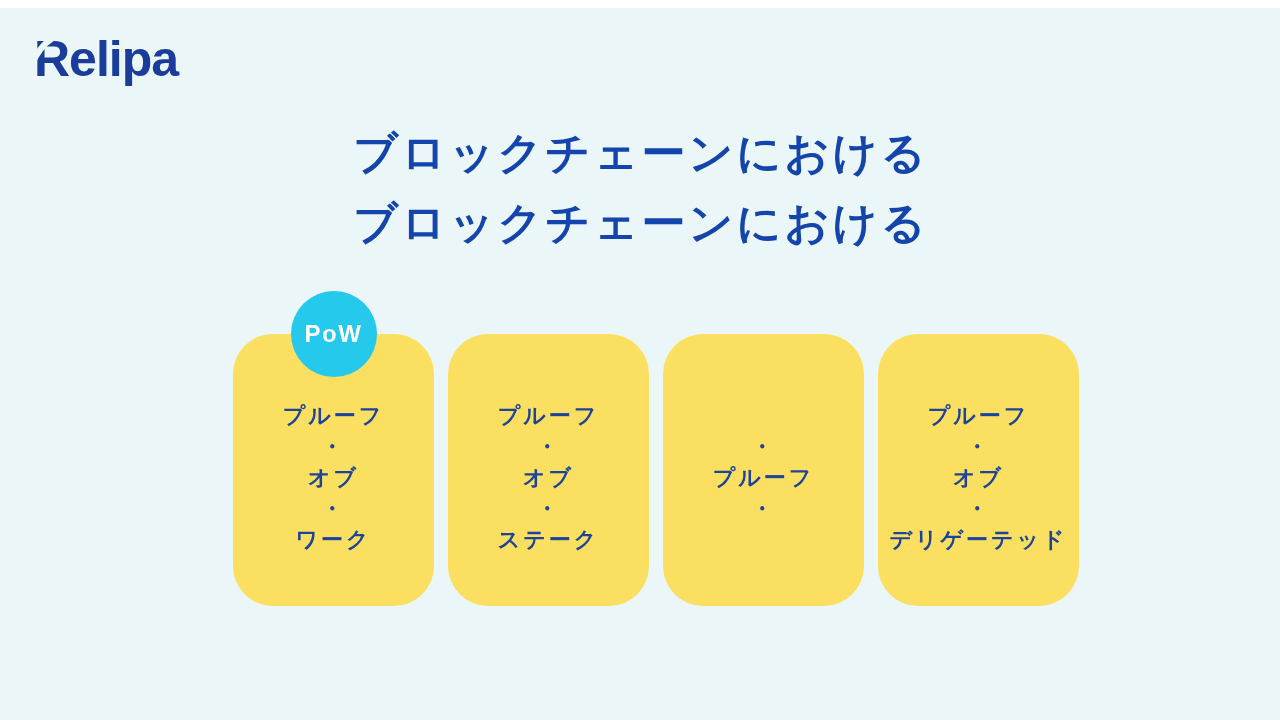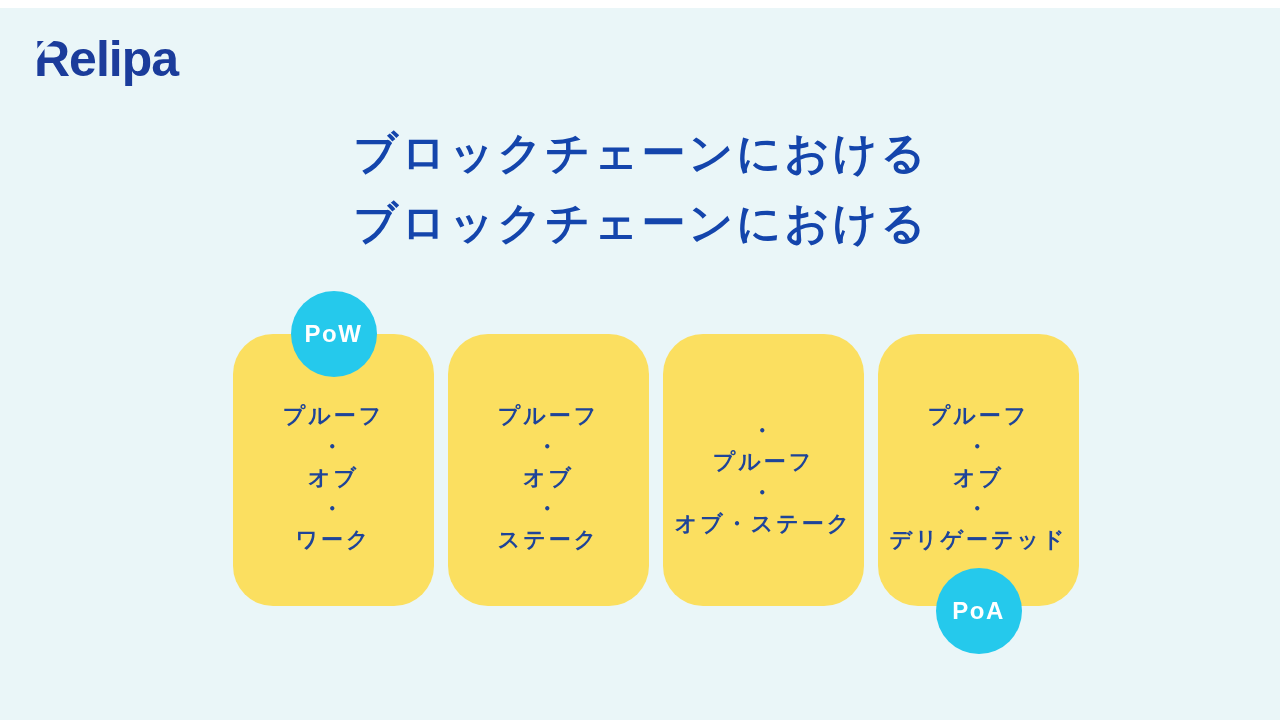--- a/index.html
+++ b/index.html
@@ -135,25 +135,23 @@
           <div>オブ</div>
           <div>・</div>
           <div>ステーク</div>
         </div>
   </div>
       <div class="card">
     <div class="card-text">
           <div>・</div>
           <div>プルーフ</div>
           <div>・</div>
-          <div>オブ・ステーク</div>
         </div>
   </div>
       <div class="card">
-    <div class="badge bottom">PoA</div>
     <div class="card-text">
           <div>プルーフ</div>
           <div>・</div>
           <div>オブ</div>
           <div>・</div>
           <div>デリゲーテッド</div>
         </div>
   </div>
     </div>
 

